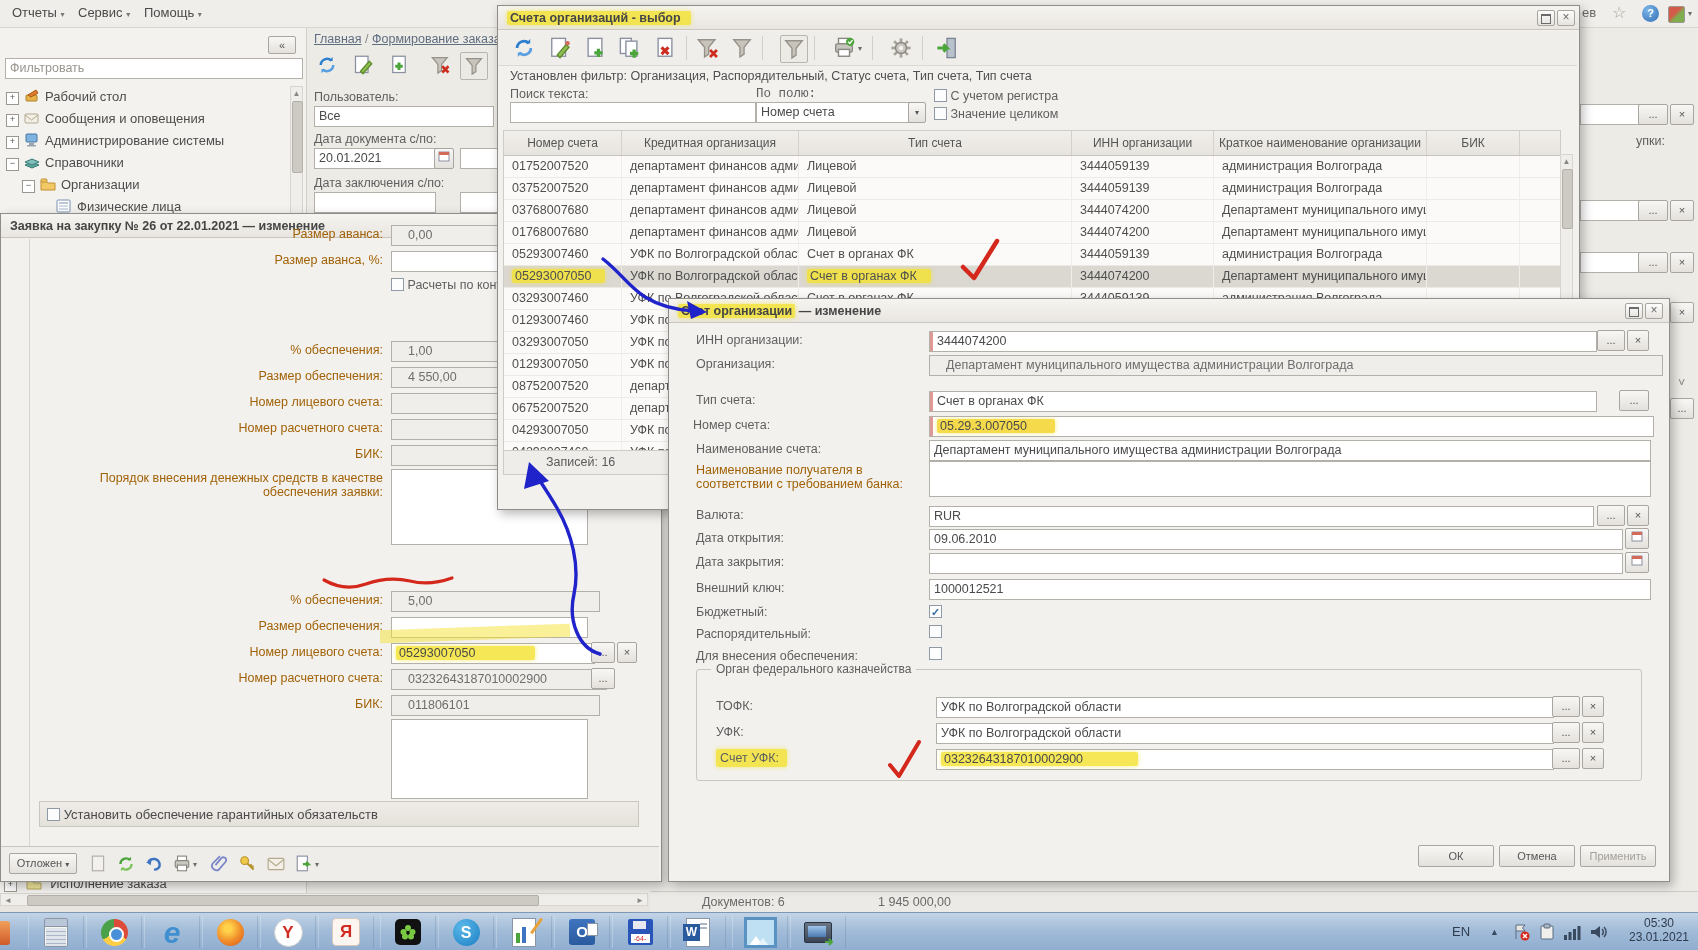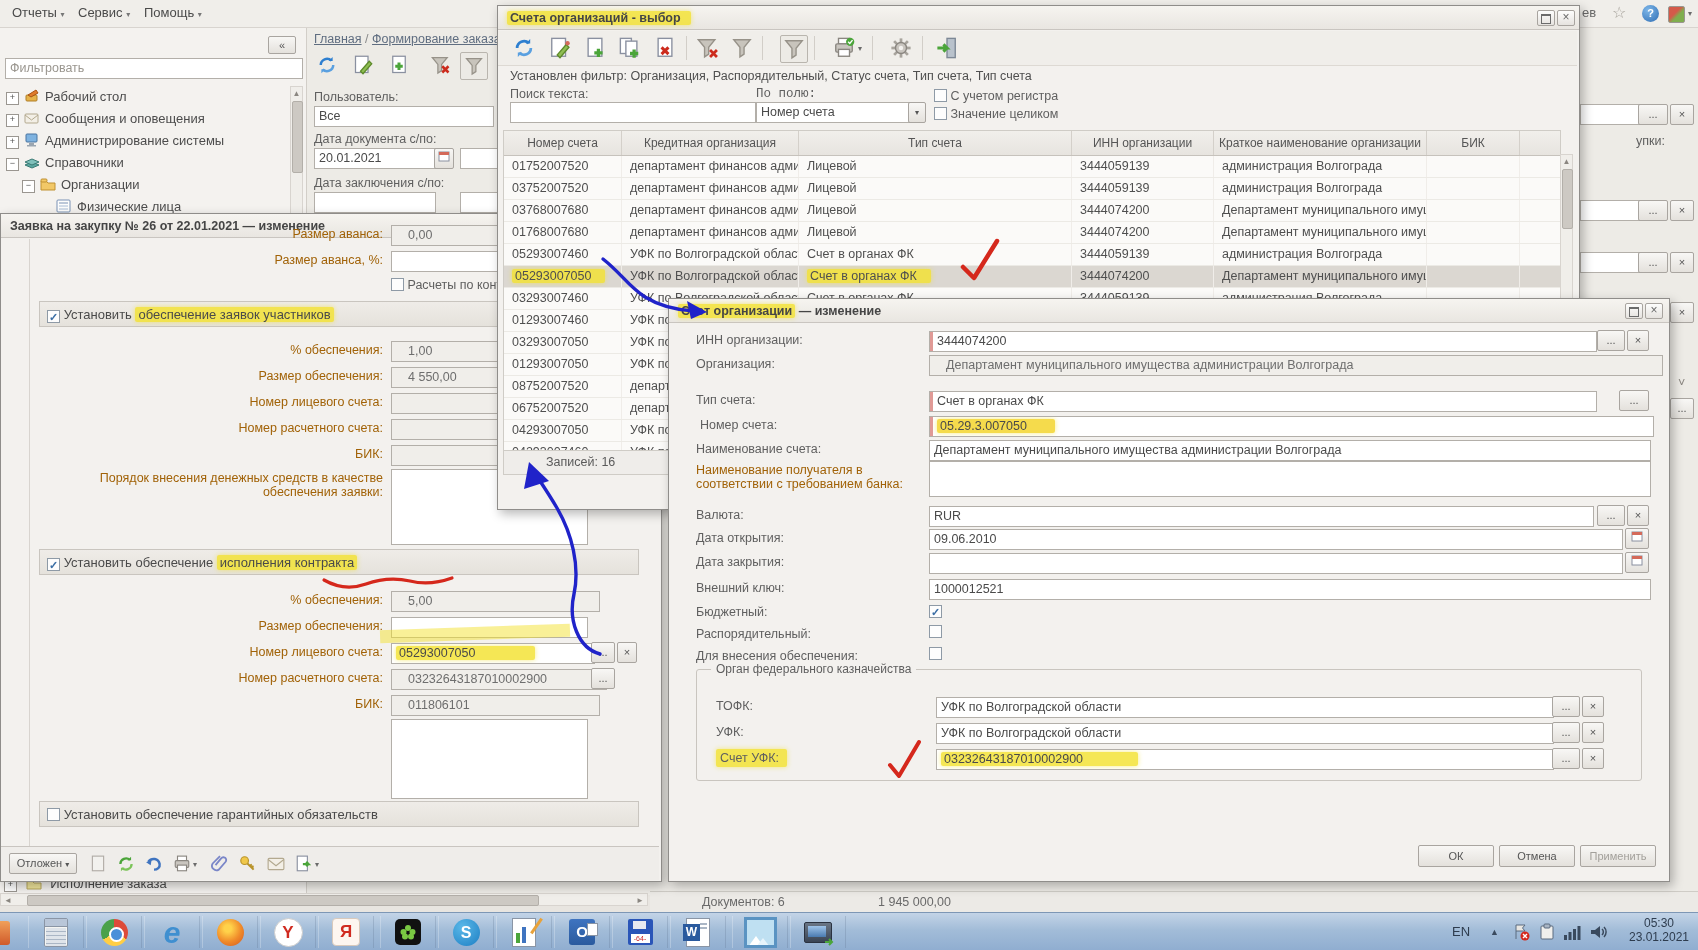--- a/index.html
+++ b/index.html
@@ -200,41 +200,33 @@
   <div class="win" style="left:0;top:213px;width:660px;height:667px;z-index:10;">
     <div class="titlebar">Заявка на закупку № 26 от 22.01.2021 — изменение</div>
     <div class="abs" style="left:28px;top:25px;width:1px;height:607px;background:#d8d4cf;"></div>
 
     <div class="rlbl" style="left:0;top:13px;width:382px;">Размер аванса:</div>
     <div class="ibox ro" style="left:390px;top:11px;width:187px;"><span>0,00</span></div>
     <div class="rlbl" style="left:0;top:39px;width:382px;">Размер аванса, %:</div>
     <div class="ibox" style="left:390px;top:37px;width:187px;"></div>
     <div class="abs" style="left:390px;top:64px;"><span class="cb"></span> <span class="lbl" style="position:static;">Расчеты по контр</span></div>
 
-    <div class="secbar" style="top:87px;">
-      <span class="cb on"></span>
-      <span>Установить </span><span class="marker">обеспечение заявок участников</span>
-    </div>
     <div class="rlbl" style="left:0;top:129px;width:382px;">% обеспечения:</div>
     <div class="ibox ro" style="left:390px;top:127px;width:187px;"><span>1,00</span></div>
     <div class="rlbl" style="left:0;top:155px;width:382px;">Размер обеспечения:</div>
     <div class="ibox ro" style="left:390px;top:153px;width:187px;"><span>4 550,00</span></div>
     <div class="rlbl" style="left:0;top:181px;width:382px;">Номер лицевого счета:</div>
     <div class="ibox ro" style="left:390px;top:179px;width:187px;"></div>
     <div class="rlbl" style="left:0;top:207px;width:382px;">Номер расчетного счета:</div>
     <div class="ibox ro" style="left:390px;top:205px;width:187px;"></div>
     <div class="rlbl" style="left:0;top:233px;width:382px;">БИК:</div>
     <div class="ibox ro" style="left:390px;top:231px;width:187px;"></div>
     <div class="rlbl" style="left:90px;top:257px;width:292px;">Порядок внесения денежных средств в качестве обеспечения заявки:</div>
     <div class="ibox" style="left:390px;top:255px;width:187px;height:74px;"></div>
 
-    <div class="secbar" style="top:335px;">
-      <span class="cb on"></span>
-      <span>Установить обеспечение </span><span class="marker">исполнения контракта</span>
-    </div>
     <div class="rlbl" style="left:0;top:379px;width:382px;">% обеспечения:</div>
     <div class="ibox ro" style="left:390px;top:377px;width:187px;"><span>5,00</span></div>
     <div class="rlbl" style="left:0;top:405px;width:382px;">Размер обеспечения:</div>
     <div class="ibox" style="left:390px;top:403px;width:187px;"></div>
     <div class="rlbl" style="left:0;top:431px;width:382px;">Номер лицевого счета:</div>
     <div class="ibox" style="left:390px;top:429px;width:194px;"><span class="marker" style="padding-right:60px;">05293007050</span></div>
     <div class="sbtn" style="left:590px;top:428px;width:24px;">...</div>
     <div class="sbtn" style="left:616px;top:428px;width:20px;">×</div>
     <div class="rlbl" style="left:0;top:457px;width:382px;">Номер расчетного счета:</div>
     <div class="ibox ro" style="left:390px;top:455px;width:194px;"><span>03232643187010002900</span></div>
@@ -579,21 +571,21 @@
     <div class="sbtn" style="left:928px;top:31px;width:28px;">...</div>
     <div class="sbtn" style="left:958px;top:31px;width:22px;">×</div>
 
     <div class="lbl" style="left:27px;top:58px;">Организация:</div>
     <div class="ibox ro" style="left:260px;top:56px;width:712px;"><span>Департамент муниципального имущества администрации Волгограда</span></div>
 
     <div class="lbl" style="left:27px;top:94px;">Тип счета:</div>
     <div class="ibox req" style="left:260px;top:92px;width:655px;"><span>Счет в органах ФК</span></div>
     <div class="sbtn" style="left:950px;top:91px;width:30px;">...</div>
 
-    <div class="lbl" style="left:31px;top:119px;">Номер счета:</div>
+    <div class="lbl" style="left:24px;top:119px;">Номер счета:</div>
     <div class="ibox req" style="left:260px;top:117px;width:712px;"><span class="marker" style="background:rgba(243,213,45,.85);padding-right:28px;">05.29.3.007050</span></div>
 
     <div class="lbl" style="left:27px;top:143px;">Наименование счета:</div>
     <div class="ibox" style="left:260px;top:141px;width:712px;"><span>Департамент муниципального имущества администрации Волгограда</span></div>
 
     <div class="rlbl" style="left:27px;top:164px;width:225px;text-align:left;">Наименование получателя в соответствии с требованием банка:</div>
     <div class="ibox" style="left:260px;top:162px;width:712px;height:34px;"></div>
 
     <div class="lbl" style="left:27px;top:209px;">Валюта:</div>
     <div class="ibox" style="left:260px;top:207px;width:655px;"><span>RUR</span></div>

